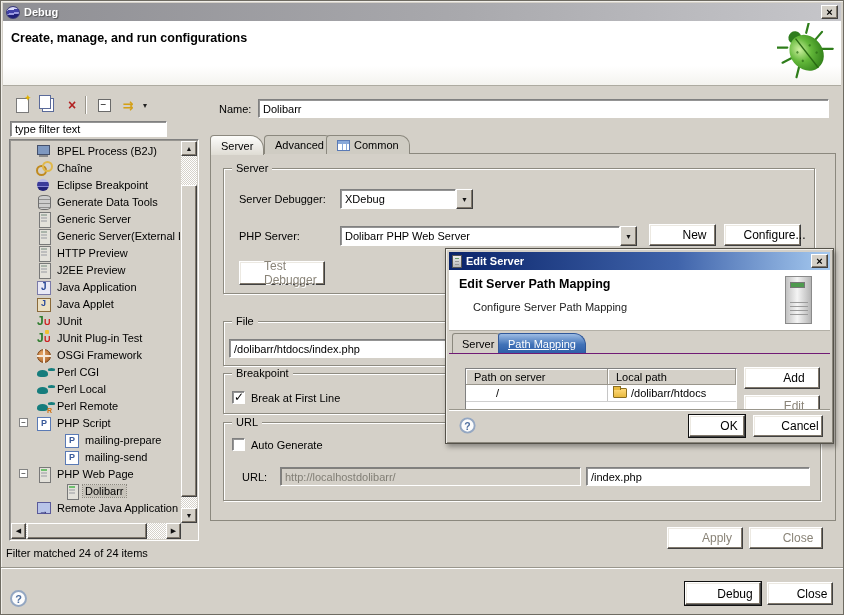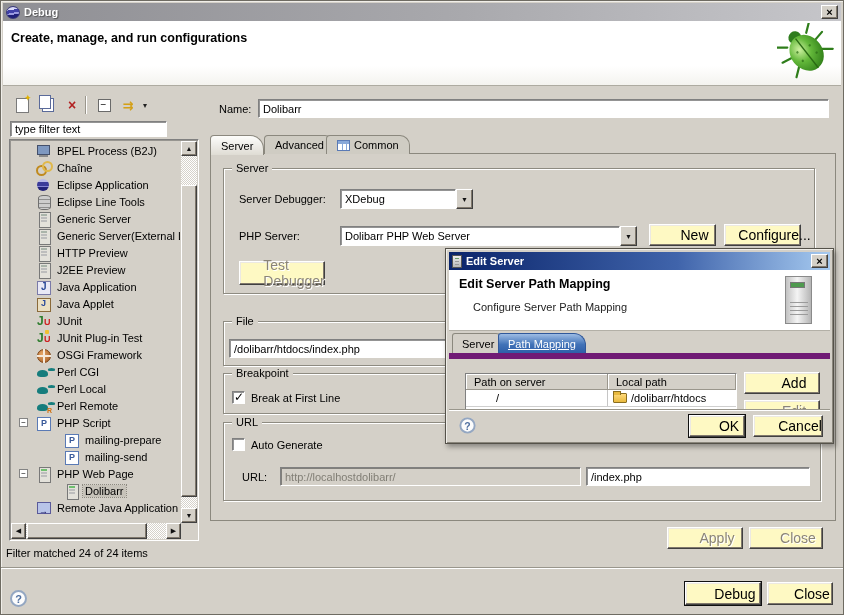--- a/index.html
+++ b/index.html
@@ -21,23 +21,23 @@
     border:1px solid;border-color:#fff #404040 #404040 #fff;box-shadow:inset -1px -1px 0 #80786c;
     display:flex;align-items:center;justify-content:center;font-size:11px;font-weight:bold;color:#000;line-height:1;}
 
   
   .banner{position:absolute;left:2px;top:20px;right:2px;height:65px;
     background:linear-gradient(180deg,#ffffff 0 70%,#f4f3ef 100%);border-bottom:1px solid #aeaba1;}
   .banner-msg{position:absolute;left:8px;top:10px;font-size:12.5px;font-weight:bold;color:#000;}
   .bug{position:absolute;right:6px;top:2px;}
 
   
-  .btn{background:#fef9c3;border:1px solid;border-color:#ffffff #404040 #404040 #ffffff;
+  .btn{background:#ffffff;border:1px solid;border-color:#ffffff #404040 #404040 #ffffff;
     box-shadow:inset -1px -1px 0 #80786c,inset 1px 1px 0 #ece9e2;
-    font-size:14px;display:flex;align-items:center;justify-content:center;color:#000;padding-left:24px;}
+    font-size:12px;display:flex;align-items:center;justify-content:center;color:#000;padding-left:24px;}
   .btn.default{outline:1px solid #101010;}
   .btn.disabled{color:#8a8478;text-shadow:1px 1px 0 #fff;}
   .tfield{background:#fff;border:1px solid;border-color:#808080 #ffffff #ffffff #808080;
     box-shadow:inset 1px 1px 0 rgba(60,60,60,.55);font-size:11px;padding:1px 4px;color:#000;outline:none;}
   .dfield{background:#d4d0c8;color:#817e75;}
   .group{border:1px solid #8e8b81;box-shadow:inset 1px 1px 0 #fff,1px 1px 0 #fff;}
   .gtitle{position:absolute;top:-7px;left:8px;background:#d4d0c8;padding:0 4px;font-size:11px;}
   .checkbox{width:13px;height:13px;background:#fff;border:1px solid;border-color:#808080 #fff #fff #808080;
     box-shadow:inset 1px 1px 0 rgba(60,60,60,.55);position:absolute;}
   .checkbox.checked::after{content:"✓";position:absolute;left:1px;top:-2px;font-size:12px;font-weight:bold;color:#000;}
@@ -131,21 +131,21 @@
   .tower{position:absolute;right:18px;top:6px;width:27px;height:48px;border:1px solid #8a8a8a;
     background:linear-gradient(90deg,#c2c2c2,#f4f4f4 45%,#b5b5b5);}
   .tower::before{content:"";position:absolute;left:4px;top:5px;width:13px;height:4px;background:#4f9a4f;border:1px solid #777;}
   .tower::after{content:"";position:absolute;left:4px;bottom:5px;width:18px;height:16px;
     background:repeating-linear-gradient(180deg,#9a9a9a 0 1px,transparent 1px 4px);}
   .es-tab{position:absolute;top:84px;height:20px;display:flex;align-items:center;padding:0 9px;font-size:11px;
     background:#d4d0c8;border:1px solid #8b887e;border-bottom:none;border-radius:3px 8px 0 0;z-index:2;}
   .es-tab.active{background:linear-gradient(180deg,#9dbce4 0%,#4273b8 55%,#2e5ea8 100%);color:#fff;
     border-color:#30589a;border-radius:3px 12px 0 0;z-index:4;}
   .es-tab.active span{text-decoration:underline;}
-  .es-content{position:absolute;left:3px;top:104px;right:3px;bottom:34px;border-top:6px solid #701a75;overflow:hidden;}
+  .es-content{position:absolute;left:3px;top:104px;right:3px;bottom:34px;border-top:1px solid #701a75;overflow:hidden;}
   .es-table{position:absolute;left:16px;top:14px;width:272px;height:45px;background:#fff;
     border:1px solid;border-color:#808080 #fff #fff #808080;overflow:hidden;}
   .es-hrow{display:flex;}
   .es-hc{height:16px;background:#d4d0c8;border-right:1px solid #9a968c;border-bottom:1px solid #9a968c;
     box-shadow:inset 1px 1px 0 #fff;font-size:11px;display:flex;align-items:center;padding-left:8px;}
   .es-brow{display:flex;height:17px;border-bottom:1px solid #cfcfcf;align-items:center;}
   .es-c1{width:142px;border-right:1px solid #c6c6c6;height:100%;display:flex;align-items:center;padding-left:30px;font-size:11px;}
   .es-c2{flex:1;display:flex;align-items:center;padding-left:5px;font-size:11px;gap:4px;}
   .folder{width:14px;height:10px;position:relative;background:linear-gradient(180deg,#ffd97a,#e8b93e);border:1px solid #8a6d1f;border-radius:1px;flex:none;}
   .folder::before{content:"";position:absolute;top:-3px;left:-1px;width:6px;height:3px;background:#e8b93e;border:1px solid #8a6d1f;border-bottom:none;}
@@ -226,27 +226,27 @@
 
         <div class="tree-row">
 
           <span class="ticon tree-icon icon-chain"></span>
           <span class="tree-label">Chaîne</span>
         </div>
 
         <div class="tree-row">
 
           <span class="ticon tree-icon icon-eclipse"></span>
-          <span class="tree-label">Eclipse Application</span>
+          <span class="tree-label">Eclipse Breakpoint</span>
         </div>
 
         <div class="tree-row">
 
           <span class="ticon tree-icon icon-db"></span>
-          <span class="tree-label">Eclipse Line Tools</span>
+          <span class="tree-label">Generate Data Tools</span>
         </div>
 
         <div class="tree-row">
 
           <span class="ticon tree-icon icon-server"></span>
           <span class="tree-label">Generic Server</span>
         </div>
 
         <div class="tree-row">
 

